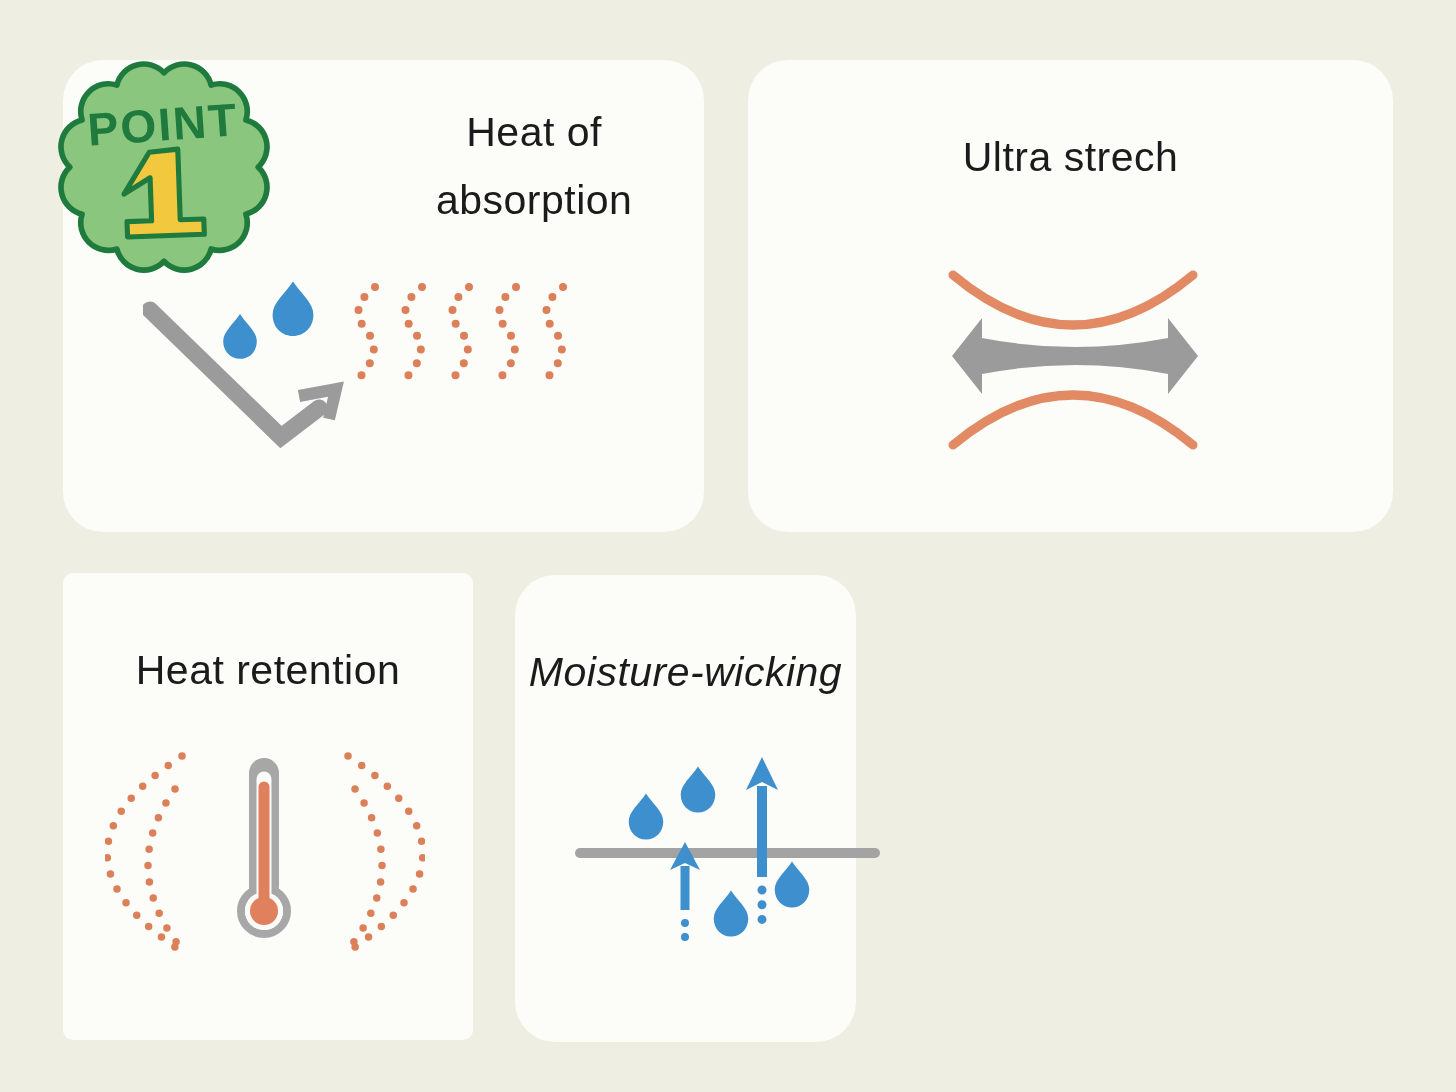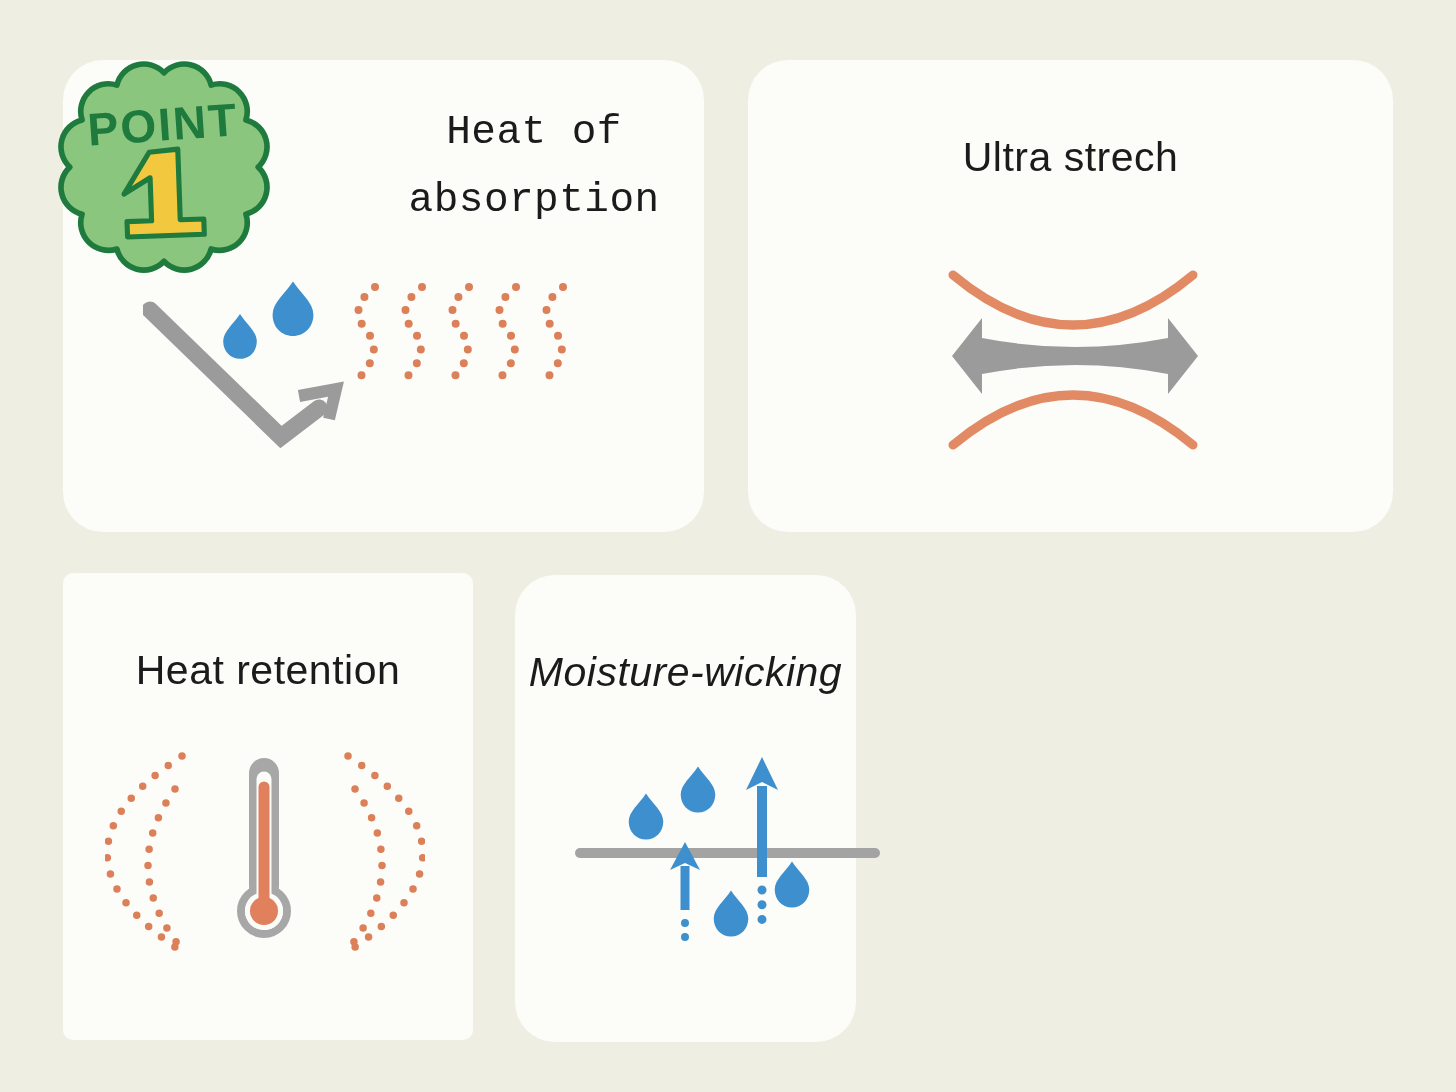--- a/index.html
+++ b/index.html
@@ -13,21 +13,21 @@
   #card-1{left:63px;top:60px;width:641px;height:472px;}
   #card-2{left:748px;top:60px;width:645px;height:472px;}
   #card-3{left:63px;top:573px;width:410px;height:467px;border-radius:10px;}
   #card-4{left:515px;top:575px;width:341px;height:467px;font-style:italic;}
   #card-5{left:985px;top:573px;width:408px;height:467px;}
   .card-title{
     position:absolute;top:72px;left:0;right:0;text-align:center;
     font-size:41px;line-height:50px;font-weight:400;color:#1B1B1B;letter-spacing:0.5px;
   }
   #card-1 .card-title{
-    top:38px;left:47%;right:auto;width:53%;line-height:68px;font-family:Liberation Mono, monospace;
+    top:38px;left:47%;right:auto;width:53%;line-height:68px;
   }
   .card-title span{display:block;}
   .icon-svg{position:absolute;display:block;}
   #icon-absorption{left:80px;top:220px;width:460px;height:195px;}
   #icon-stretch{left:195px;top:205px;width:260px;height:190px;}
   #icon-retention{left:42px;top:178px;width:320px;height:200px;}
   #icon-moisture{left:55px;top:173px;width:320px;height:230px;}
   #icon-dry{left:110px;top:168px;width:220px;height:215px;}
   #badge{position:absolute;left:36px;top:36px;width:256px;height:256px;}
   .badge-label{

